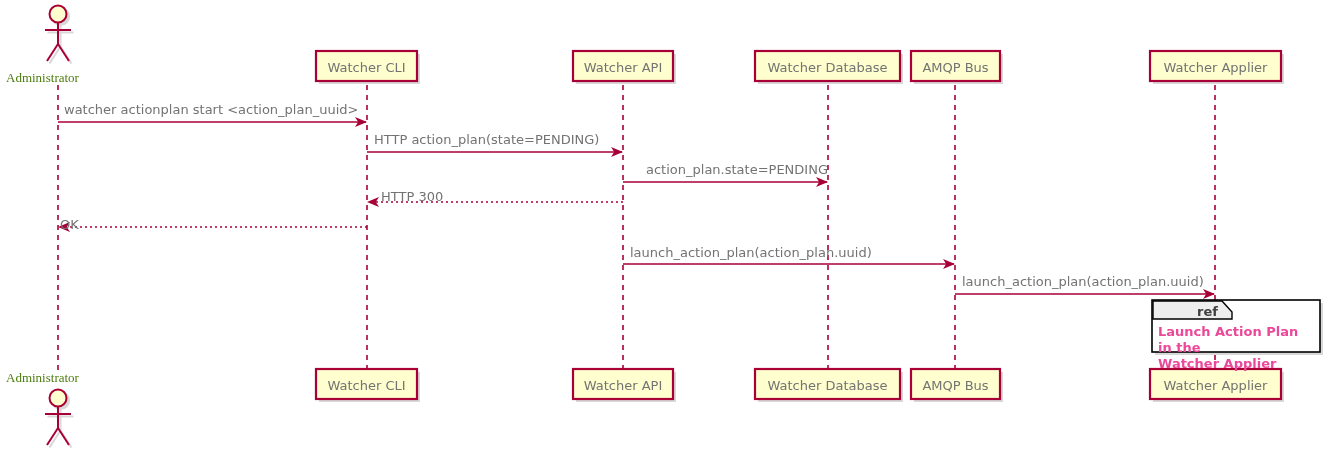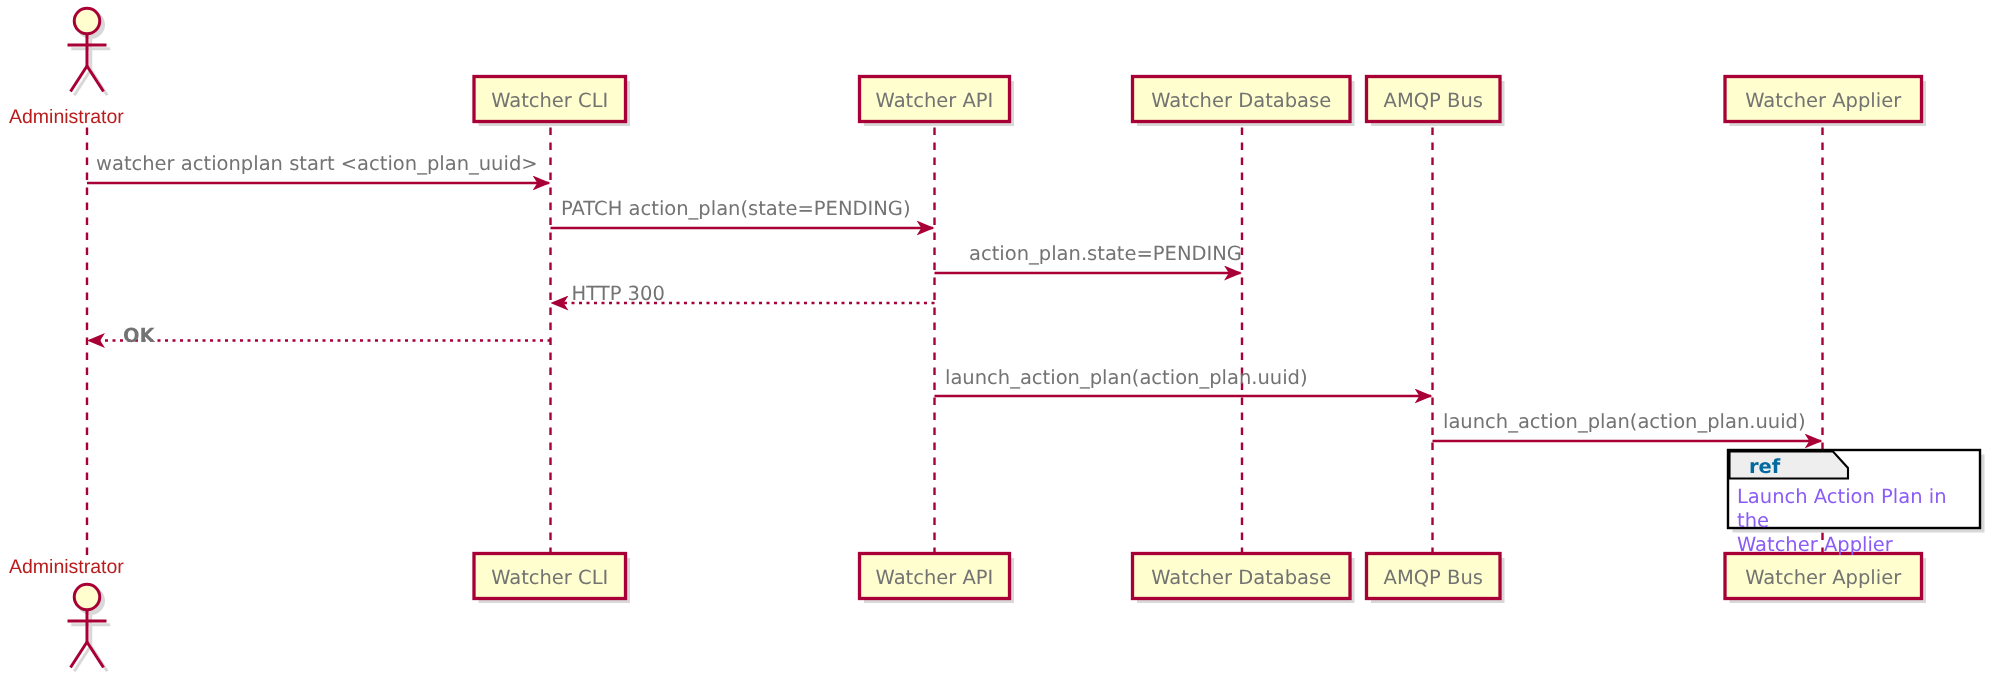--- a/index.html
+++ b/index.html
@@ -33,42 +33,44 @@
   .msg-label {
     position: absolute;
     font-family: "DejaVu Sans", sans-serif;
     font-size: 13px;
     color: #737373;
     white-space: nowrap;
     line-height: 1;
   }
   .actor-name {
     position: absolute;
-    font-family: Liberation Sans, sans-serif;
+    font-family: Liberation Serif, serif;
     font-size: 13px;
-    color: #b91c1c;
+    color: #4d7c0f;
     white-space: nowrap;
     line-height: 1;
   }
   .ref-tag {
     position: absolute;
     font-family: "DejaVu Sans", sans-serif;
     font-size: 13px;
     font-weight: bold;
-    color: #0369a1;
+    color: #404040;
     white-space: nowrap;
     line-height: 1;
+    margin-left: 31px;
   }
   .ref-body {
     position: absolute;
     font-family: "DejaVu Sans", sans-serif;
     font-size: 13px;
-    color: #8b5cf6;
+    color: #ec4899;
     line-height: 16px;
     white-space: pre-line;
+    font-weight: bold;
   }
 </style>
 </head>
 <body>
 
 <div id="diagram">
 
   <svg id="vector-layer" width="1330" height="456">
     <defs>
       <marker id="arrowSolidR" markerWidth="12" markerHeight="10" refX="11" refY="5" orient="auto" markerUnits="userSpaceOnUse">
@@ -153,24 +155,24 @@
       <div class="pt-label" style="left: 316px; top: 379px; width: 101px; text-align: center;">Watcher CLI</div>
       <div class="pt-label" style="left: 573px; top: 61px; width: 100px; text-align: center;">Watcher API</div>
       <div class="pt-label" style="left: 573px; top: 379px; width: 100px; text-align: center;">Watcher API</div>
       <div class="pt-label" style="left: 755px; top: 61px; width: 145px; text-align: center;">Watcher Database</div>
       <div class="pt-label" style="left: 755px; top: 379px; width: 145px; text-align: center;">Watcher Database</div>
       <div class="pt-label" style="left: 911px; top: 61px; width: 89px; text-align: center;">AMQP Bus</div>
       <div class="pt-label" style="left: 911px; top: 379px; width: 89px; text-align: center;">AMQP Bus</div>
       <div class="pt-label" style="left: 1150px; top: 61px; width: 131px; text-align: center;">Watcher Applier</div>
       <div class="pt-label" style="left: 1150px; top: 379px; width: 131px; text-align: center;">Watcher Applier</div>
       <div class="msg-label" style="left: 64px; top: 103px;">watcher actionplan start &lt;action_plan_uuid&gt;</div>
-      <div class="msg-label" style="left: 374px; top: 133px;">PATCH action_plan(state=PENDING)</div>
+      <div class="msg-label" style="left: 374px; top: 133px;">HTTP action_plan(state=PENDING)</div>
       <div class="msg-label" style="left: 630px; top: 163px; margin-left: 16px;">action_plan.state=PENDING</div>
       <div class="msg-label" style="left: 381px; top: 190px;">HTTP 300</div>
-      <div class="msg-label" style="left: 82px; top: 218px; font-weight: bold;">OK</div>
+      <div class="msg-label" style="left: 60px; top: 218px;">OK</div>
       <div class="msg-label" style="left: 630px; top: 246px;">launch_action_plan(action_plan.uuid)</div>
       <div class="msg-label" style="left: 962px; top: 275px;">launch_action_plan(action_plan.uuid)</div>
       <div class="ref-tag" style="left: 1166px; top: 305px;">ref</div>
       <div class="ref-body" style="left: 1158px; top: 324px; width: 158px;">Launch Action Plan in the
 Watcher Applier</div>
     </div>
 
 </div>
 
 </body></html>

